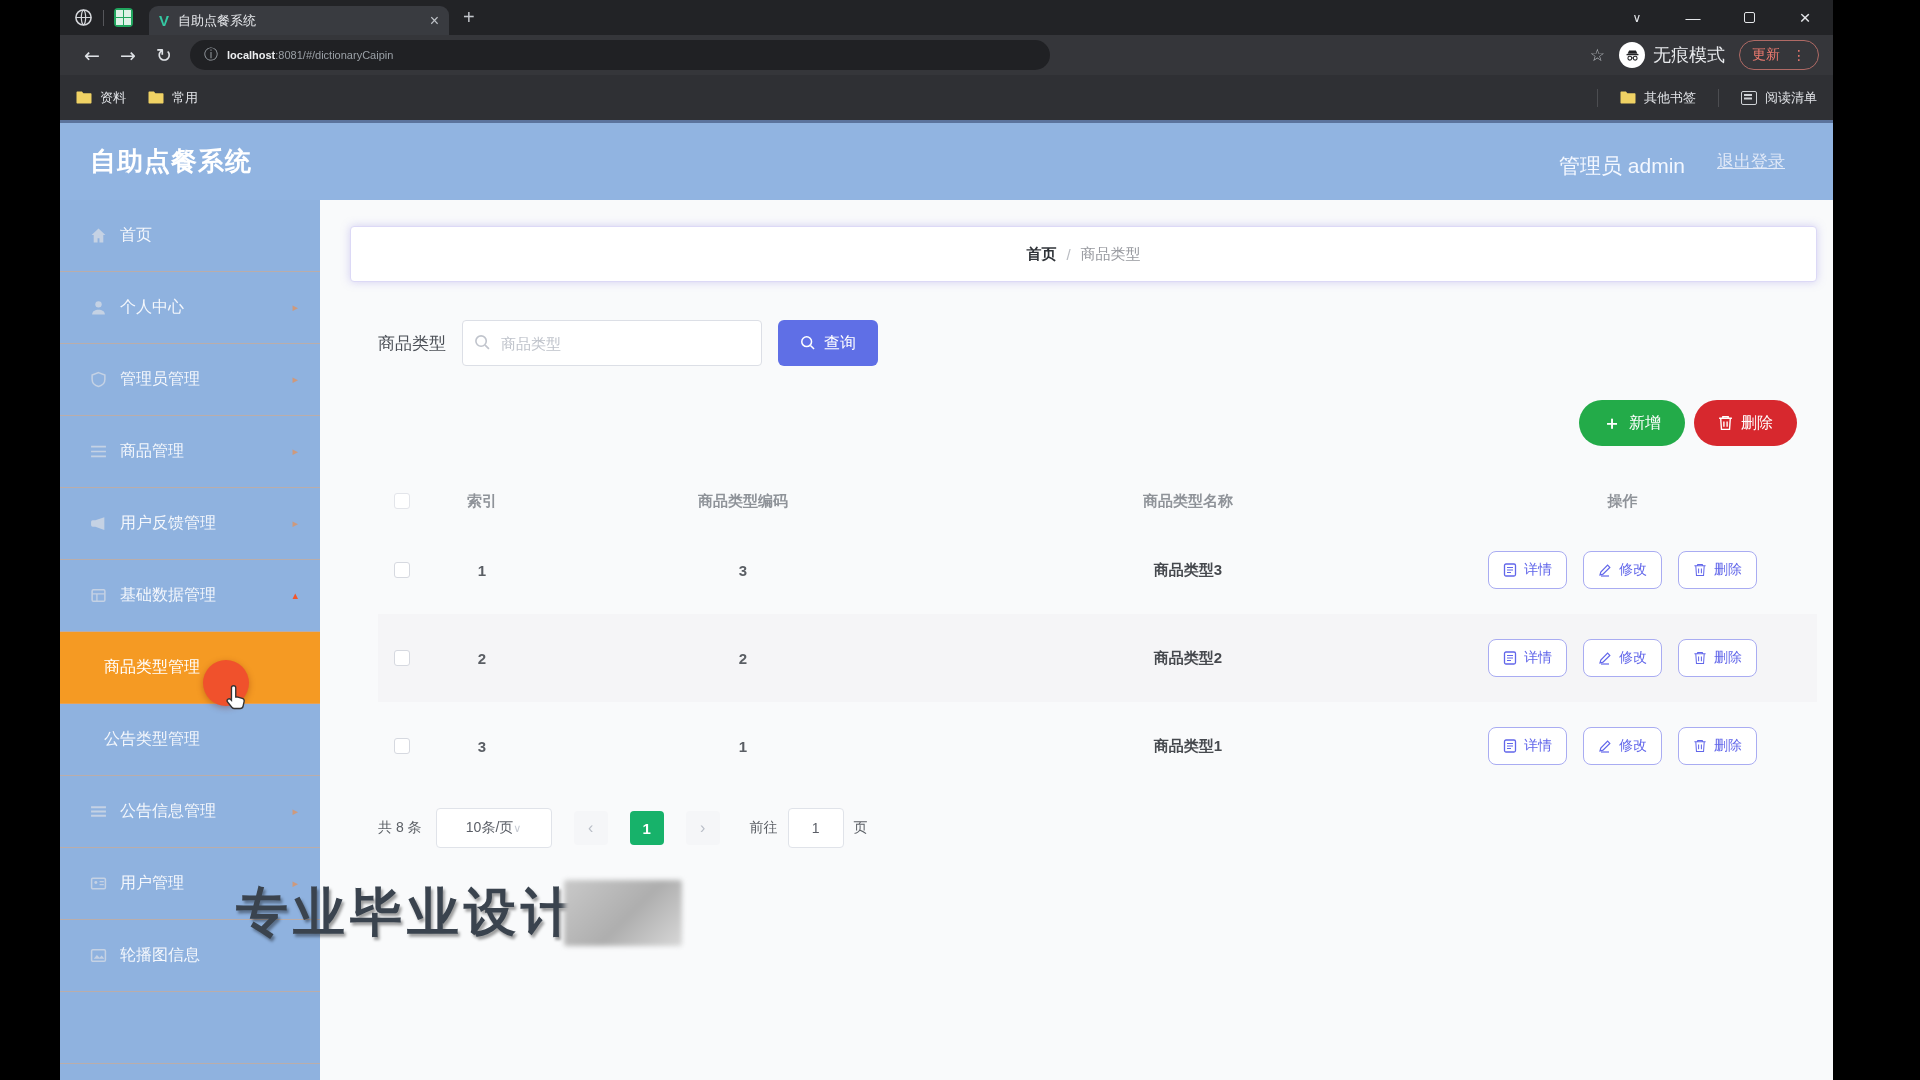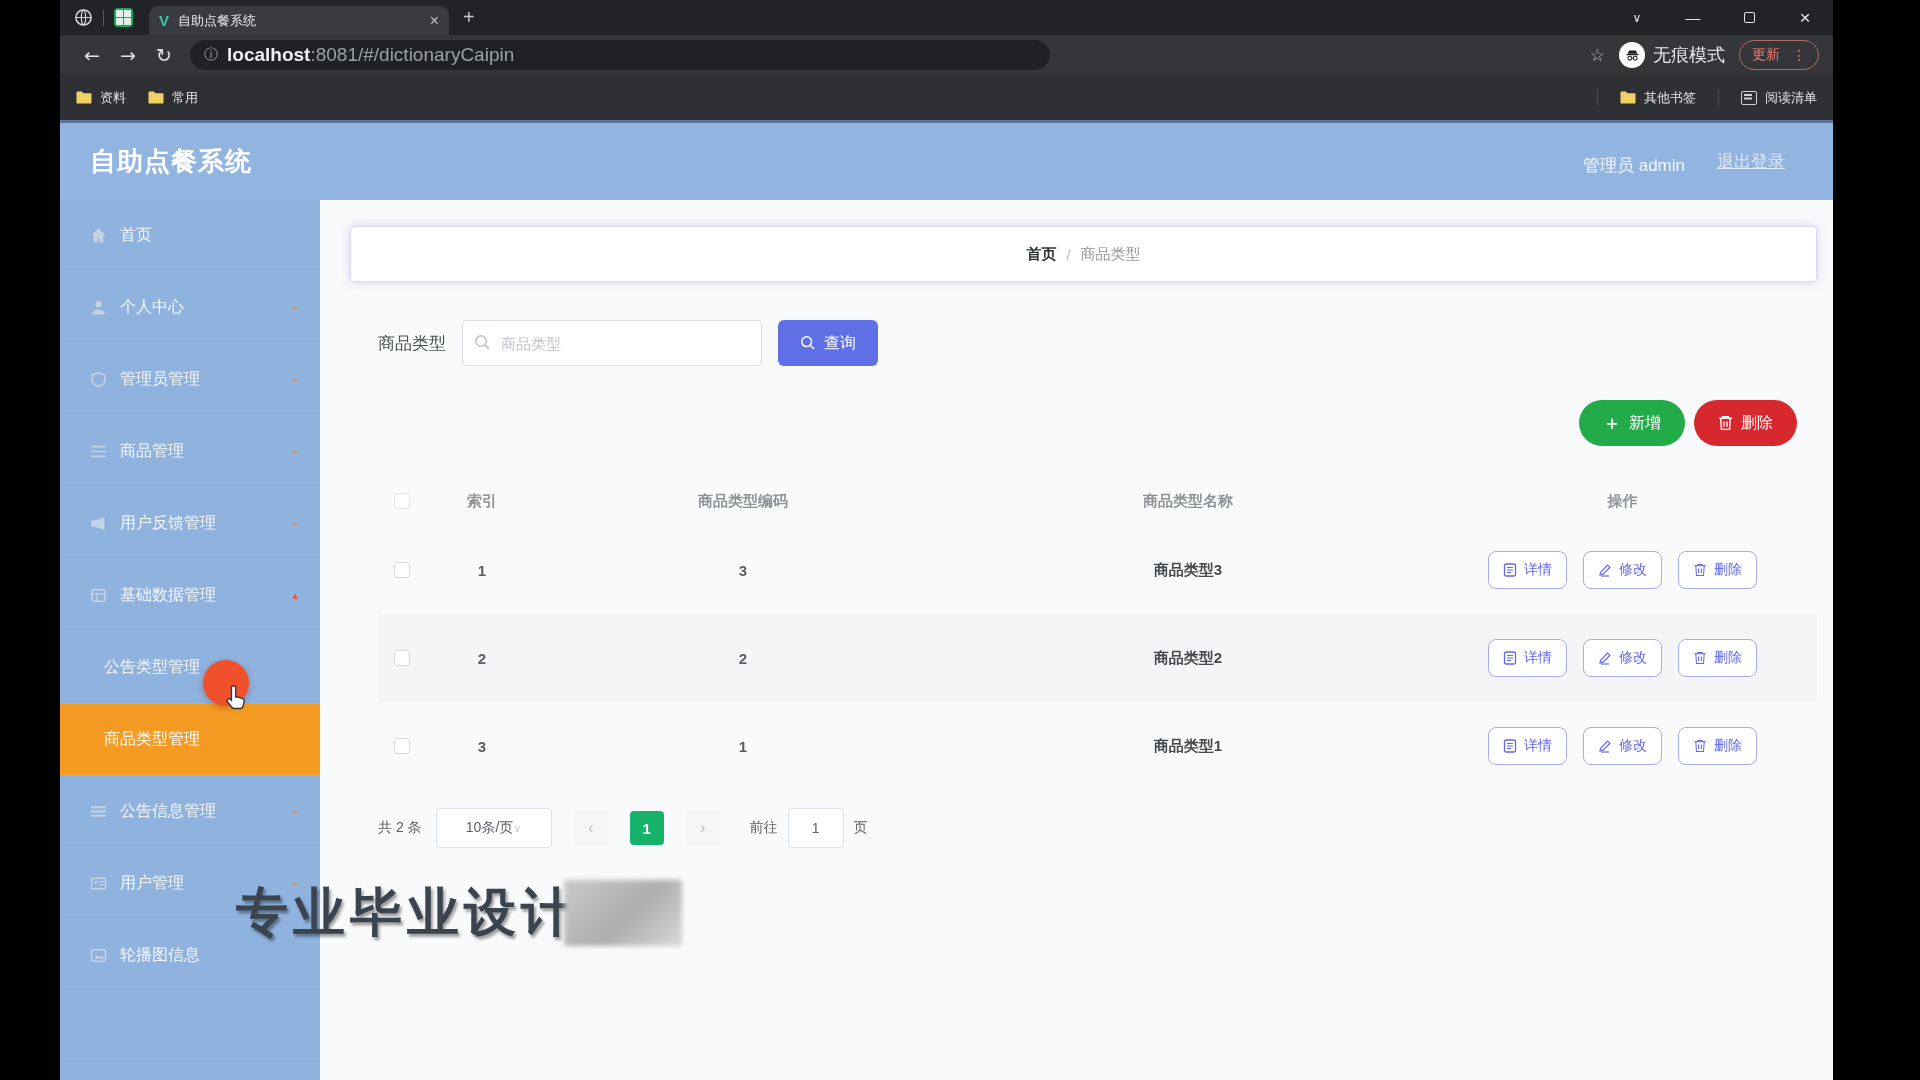--- a/index.html
+++ b/index.html
@@ -19,21 +19,21 @@
   .tab-close { color:#bfc3c8; font-size:16px; line-height:1; cursor:default; }
   .newtab { color:#c3c6cb; font-size:20px; margin-left:14px; }
   .win-controls { margin-left:auto; display:flex; align-items:center; gap:0; height:100%; }
   .win-btn { width:56px; height:100%; display:flex; align-items:center; justify-content:center; color:#e4e6e9; font-size:15px; }
   .win-restore { width:11px; height:11px; border:1.6px solid #e4e6e9; border-radius:2px; }
 
   .toolbar { position:absolute; left:0; top:35px; width:100%; height:40px; background:#35363a; display:flex; align-items:center; padding:0 14px; }
   .nav-ic { color:#dfe2e6; font-family:"DejaVu Sans",sans-serif; font-size:19px; width:36px; text-align:center; }
   .url-pill { margin-left:8px; width:860px; height:30px; border-radius:15px; background:#202124; display:flex; align-items:center; padding:0 14px; gap:9px; }
   .info-ic { color:#9aa0a6; font-size:14px; font-family:"DejaVu Sans",sans-serif; }
-  .url-text { font-size:19px; color:#9aa0a6; white-space:nowrap; }
+  .url-text { font-size:11px; color:#9aa0a6; white-space:nowrap; }
   .url-text b { color:#eceef0; font-weight:bold; }
   .tb-right { margin-left:auto; display:flex; align-items:center; gap:14px; }
   .star-ic { color:#b9bdc2; font-size:17px; font-family:"DejaVu Sans",sans-serif; }
   .incog { display:flex; align-items:center; gap:8px; }
   .incog-badge { width:26px; height:26px; border-radius:50%; background:#fff; display:flex; align-items:center; justify-content:center; }
   .incog-label { color:#e8eaed; font-size:18px; }
   .update-pill { border:1px solid #b06a65; border-radius:15px; height:30px; display:flex; align-items:center; gap:12px; padding:0 12px; }
   .update-label { color:#ee7b70; font-size:14px; }
   .kebab { color:#ee7b70; font-size:14px; letter-spacing:0; }
 
@@ -41,21 +41,21 @@
   .bm-item { display:flex; align-items:center; gap:8px; color:#e2e4e8; font-size:13px; }
   .bm-spacer { flex:1; }
   .bm-sep { width:1px; height:18px; background:#4c4d51; }
   .rl-icon { width:16px; height:14px; border:1.5px solid #cfd2d6; border-radius:2px; position:relative; }
   .rl-icon:before { content:""; position:absolute; left:2px; top:2.5px; width:8px; height:1.5px; background:#cfd2d6; box-shadow:0 3.5px 0 #cfd2d6; }
 
   
   .appheader { position:absolute; left:0; top:120px; width:100%; height:80px; background:#91b4e1; border-top:3px solid #5b739c; display:flex; align-items:center; padding:0 30px; }
   .app-title { color:#fff; font-size:26px; font-weight:bold; letter-spacing:1px; }
   .hdr-right { margin-left:auto; display:flex; align-items:center; gap:32px; padding-right:18px; }
-  .hdr-user { color:#f4f8ff; font-size:17px;margin-top:8px; }
+  .hdr-user { color:#f4f8ff; font-size:21px;margin-top:8px; }
   .hdr-logout { color:#e2eaf8; font-size:17px; text-decoration:underline; }
 
   
   .appbody { position:absolute; left:0; top:200px; width:100%; height:900px; display:flex; }
   .sidebar { width:260px; background:#8fb2df; height:100%; flex:none; }
   .sb-item { height:72px; display:flex; align-items:center; padding:0 22px 0 30px; border-bottom:1px solid rgba(222,170,125,.55); color:#f4f7fc; font-size:16px; gap:13px; position:relative; }
   .sb-item .sb-ic { width:17px; height:17px; flex:none; opacity:.85; }
   .sb-item .sb-ic svg { display:block; width:100%; height:100%; }
   .sb-caret { margin-left:auto; font-size:11px; color:rgba(240,140,70,.65); }
   .sb-caret.open { color:#f2572b; }
@@ -263,25 +263,25 @@
       <div class="sb-item">
         <span class="sb-ic">
               <svg viewBox="0 0 16 16">
                 <rect x="2" y="2.5" width="12" height="11" rx="1.2" fill="none" stroke="#cfd8e6" stroke-width="1.4"></rect>
                 <path d="M2 6.5h12M6.5 6.5v7" stroke="#cfd8e6" stroke-width="1.2"></path>
               </svg>
             </span>
         <span>基础数据管理</span>
         <span class="sb-caret open">▴</span>
       </div>
+      <div class="sb-item sub active">
+        <span>商品类型管理</span>
+      </div>
       <div class="sb-item sub">
         <span>公告类型管理</span>
-      </div>
-      <div class="sb-item sub active">
-        <span>商品类型管理</span>
       </div>
       <div class="sb-item">
         <span class="sb-ic">
               <svg viewBox="0 0 16 16">
                 <path d="M1 4h14M1 8h14M1 12h14" stroke="#cfd8e6" stroke-width="1.8"></path>
               </svg>
             </span>
         <span>公告信息管理</span>
         <span class="sb-caret">▸</span>
       </div>
@@ -438,21 +438,21 @@
                   <svg viewBox="0 0 14 15">
                     <path d="M1 3h12M4.5 3V1.5h5V3M2.5 3l.7 10.5h7.6L11.5 3M5.5 6v5M8.5 6v5" fill="none" stroke="#6166ea" stroke-width="1.1"></path>
                   </svg>
                   <span>删除</span>
                 </button>
           </span>
         </div>
       </div>
 
       <div class="pagination">
-        <span>共 2 条</span>
+        <span>共 8 条</span>
         <div class="psize">
           <span>10条/页</span>
           <span class="caret">∨</span>
         </div>
         <span class="pg-btn">‹</span>
         <span class="pg-cur">1</span>
         <span class="pg-btn">›</span>
         <span class="goto">
           <span>前往</span>
           <input value="1" style="">

